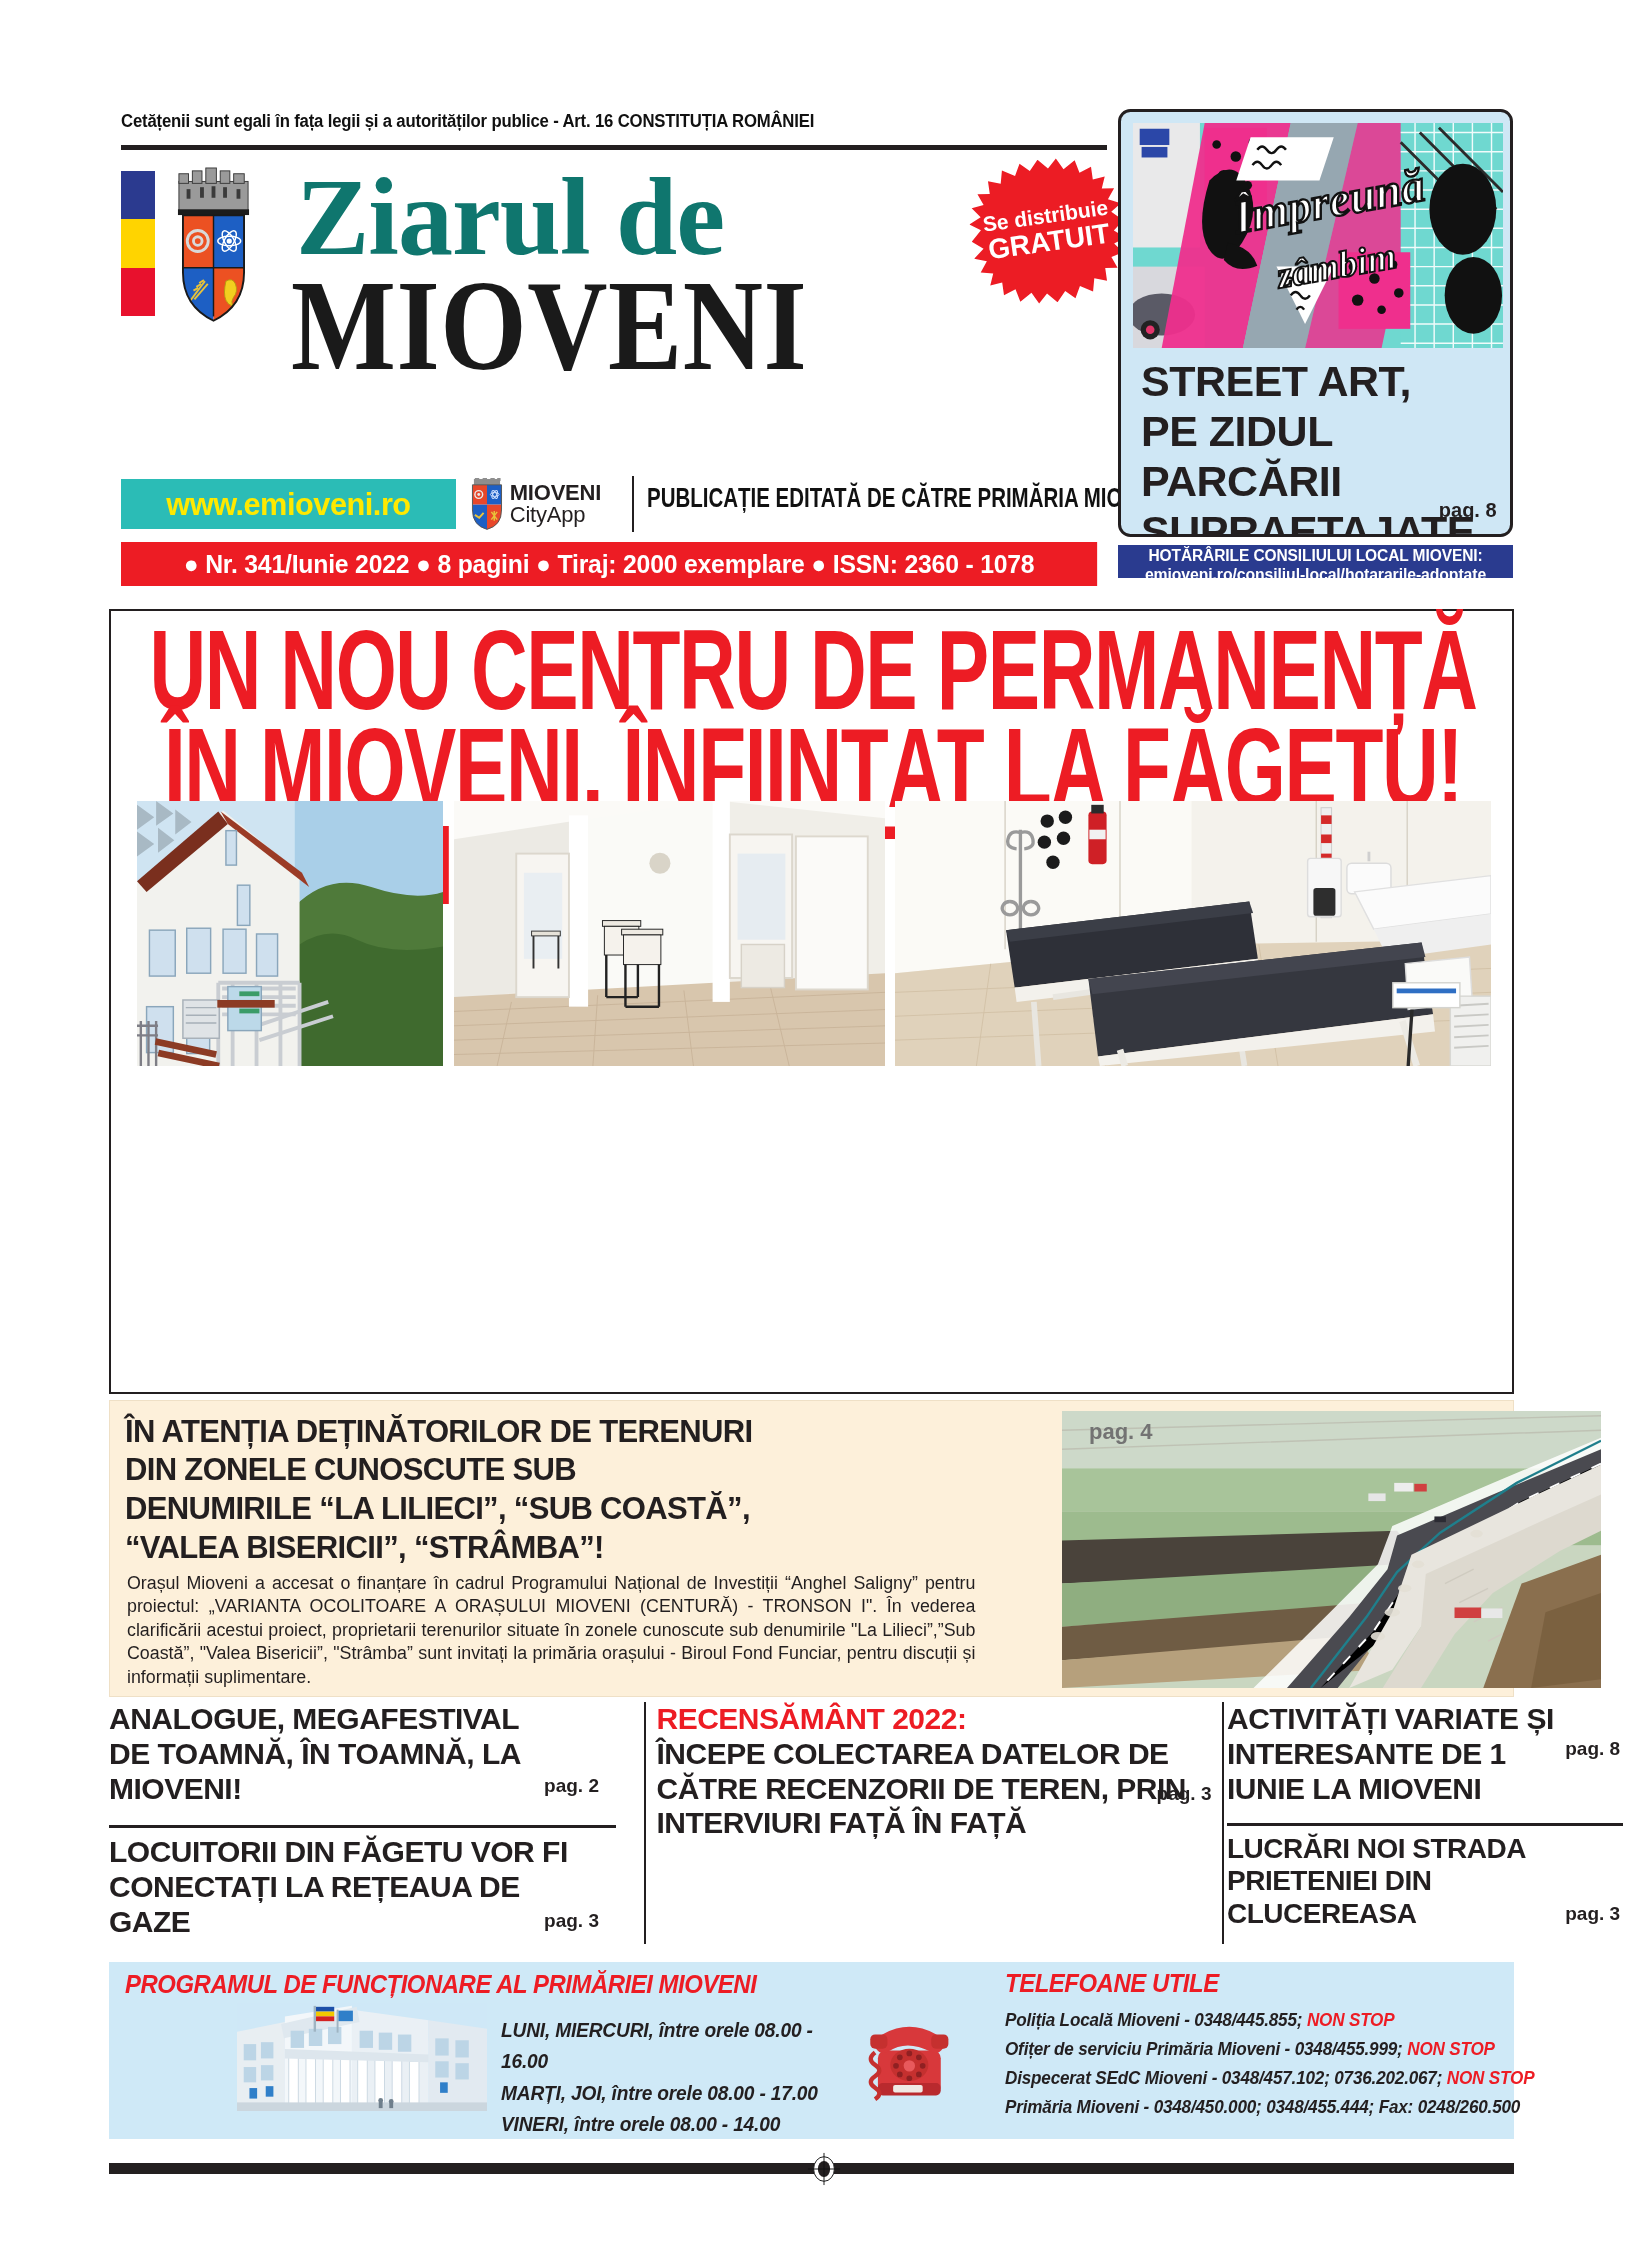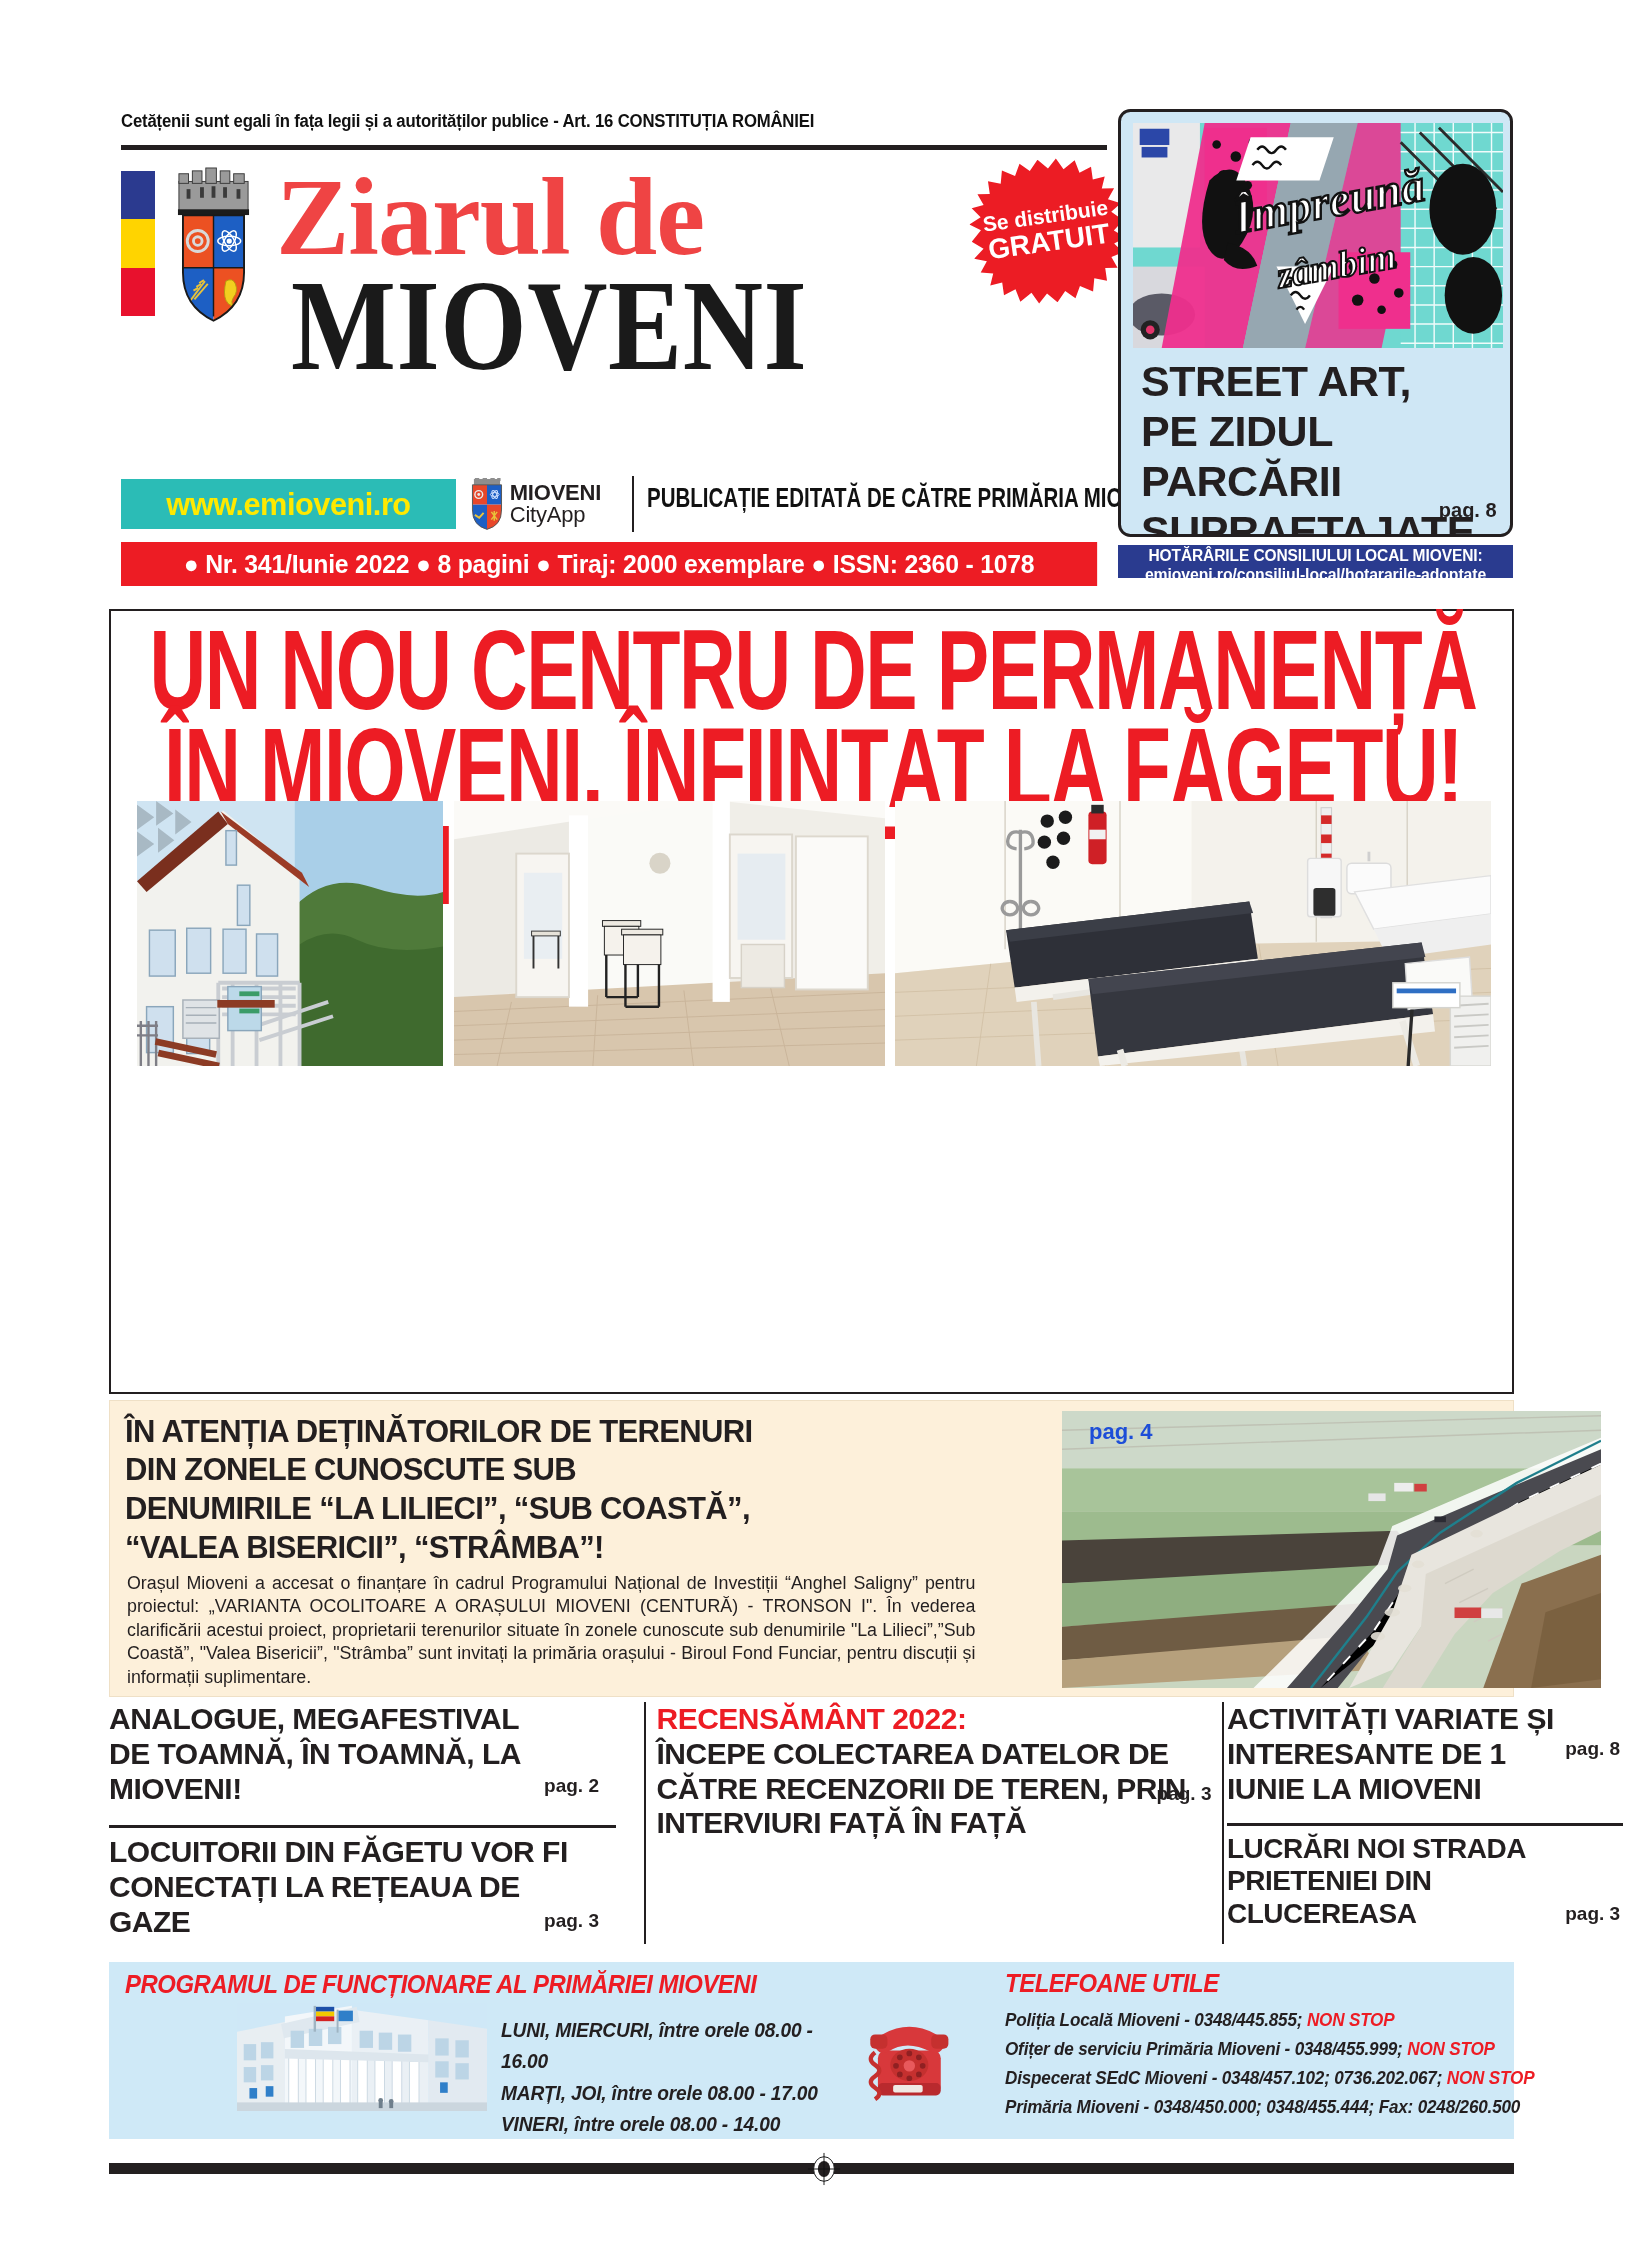--- a/index.html
+++ b/index.html
@@ -29,24 +29,24 @@
   .flag div { width: 100%; height: 33.34%; }
   .flag .b { background: #2b3a8f; }
   .flag .y { background: #ffd400; }
   .flag .r { background: #e8112d; }
 
   .crest { position: absolute; left: 170px; top: 167px; width: 86px; height: 156px; }
   .crest .crown { position:absolute; left:6.7px; top:0; width:73px; height:50px; }
   .crest .shield { position:absolute; left:11.5px; top:47px; width:63px; height:108px; }
 
   .title-ziarul {
-    position: absolute; left: 276px; top: 162px;
+    position: absolute; left: 296px; top: 162px;
     font-family: "Liberation Serif", serif;
     font-weight: 700; font-size: 110px; line-height: 1;
-    color: #ef4444; letter-spacing: -1px;
+    color: #0f766e; letter-spacing: -1px;
   }
   .title-mioveni {
     position: absolute; left: 291px; top: 262px;
     font-family: "Liberation Serif", serif;
     font-weight: 700; font-size: 109px; line-height: 1;
     color: #1a1a1a; letter-spacing: 0.5px;
     transform: scaleY(1.18) scaleX(1.02); transform-origin: left top;
   }
 
   
@@ -146,21 +146,21 @@
     font-weight:700; font-size:32px; line-height:1.21; color:#231f20; letter-spacing:-0.7px;
     transform: scaleX(0.97); transform-origin:left top;
   }
   .notice p {
     position:absolute; left:17px; top:171px; width:857px;
     font-family:"Liberation Sans", sans-serif;
     font-size:18px; line-height:1.30; color:#231f20; text-align:justify;
     transform: scaleX(0.99); transform-origin:left top;
   }
   .notice .aerial { position:absolute; left:952px; top:9.6px; width:539px; height:277px; overflow:hidden; }
-  .notice .pag4 { position:absolute; left:979px; top:18px; font-weight:700; font-size:22px; color:#1d4ed8; z-index:5; }
+  .notice .pag4 { position:absolute; left:979px; top:18px; font-weight:700; font-size:22px; color:#737373; z-index:5; }
 
   
   .cols { position:absolute; left:109px; top:1702px; width:1405px; height:242px; }
   .col { position:absolute; top:0; height:242px; }
   .colL { left:0; width:507px; }
   .colM { left:535px; width:580px; border-left:2.9px solid #231f20; border-right:2.9px solid #231f20; padding-left:10.5px; }
   .colR { left:1118px; width:287px; }
   .colR { width:396px; }
 
   .teaser { position:relative; }

